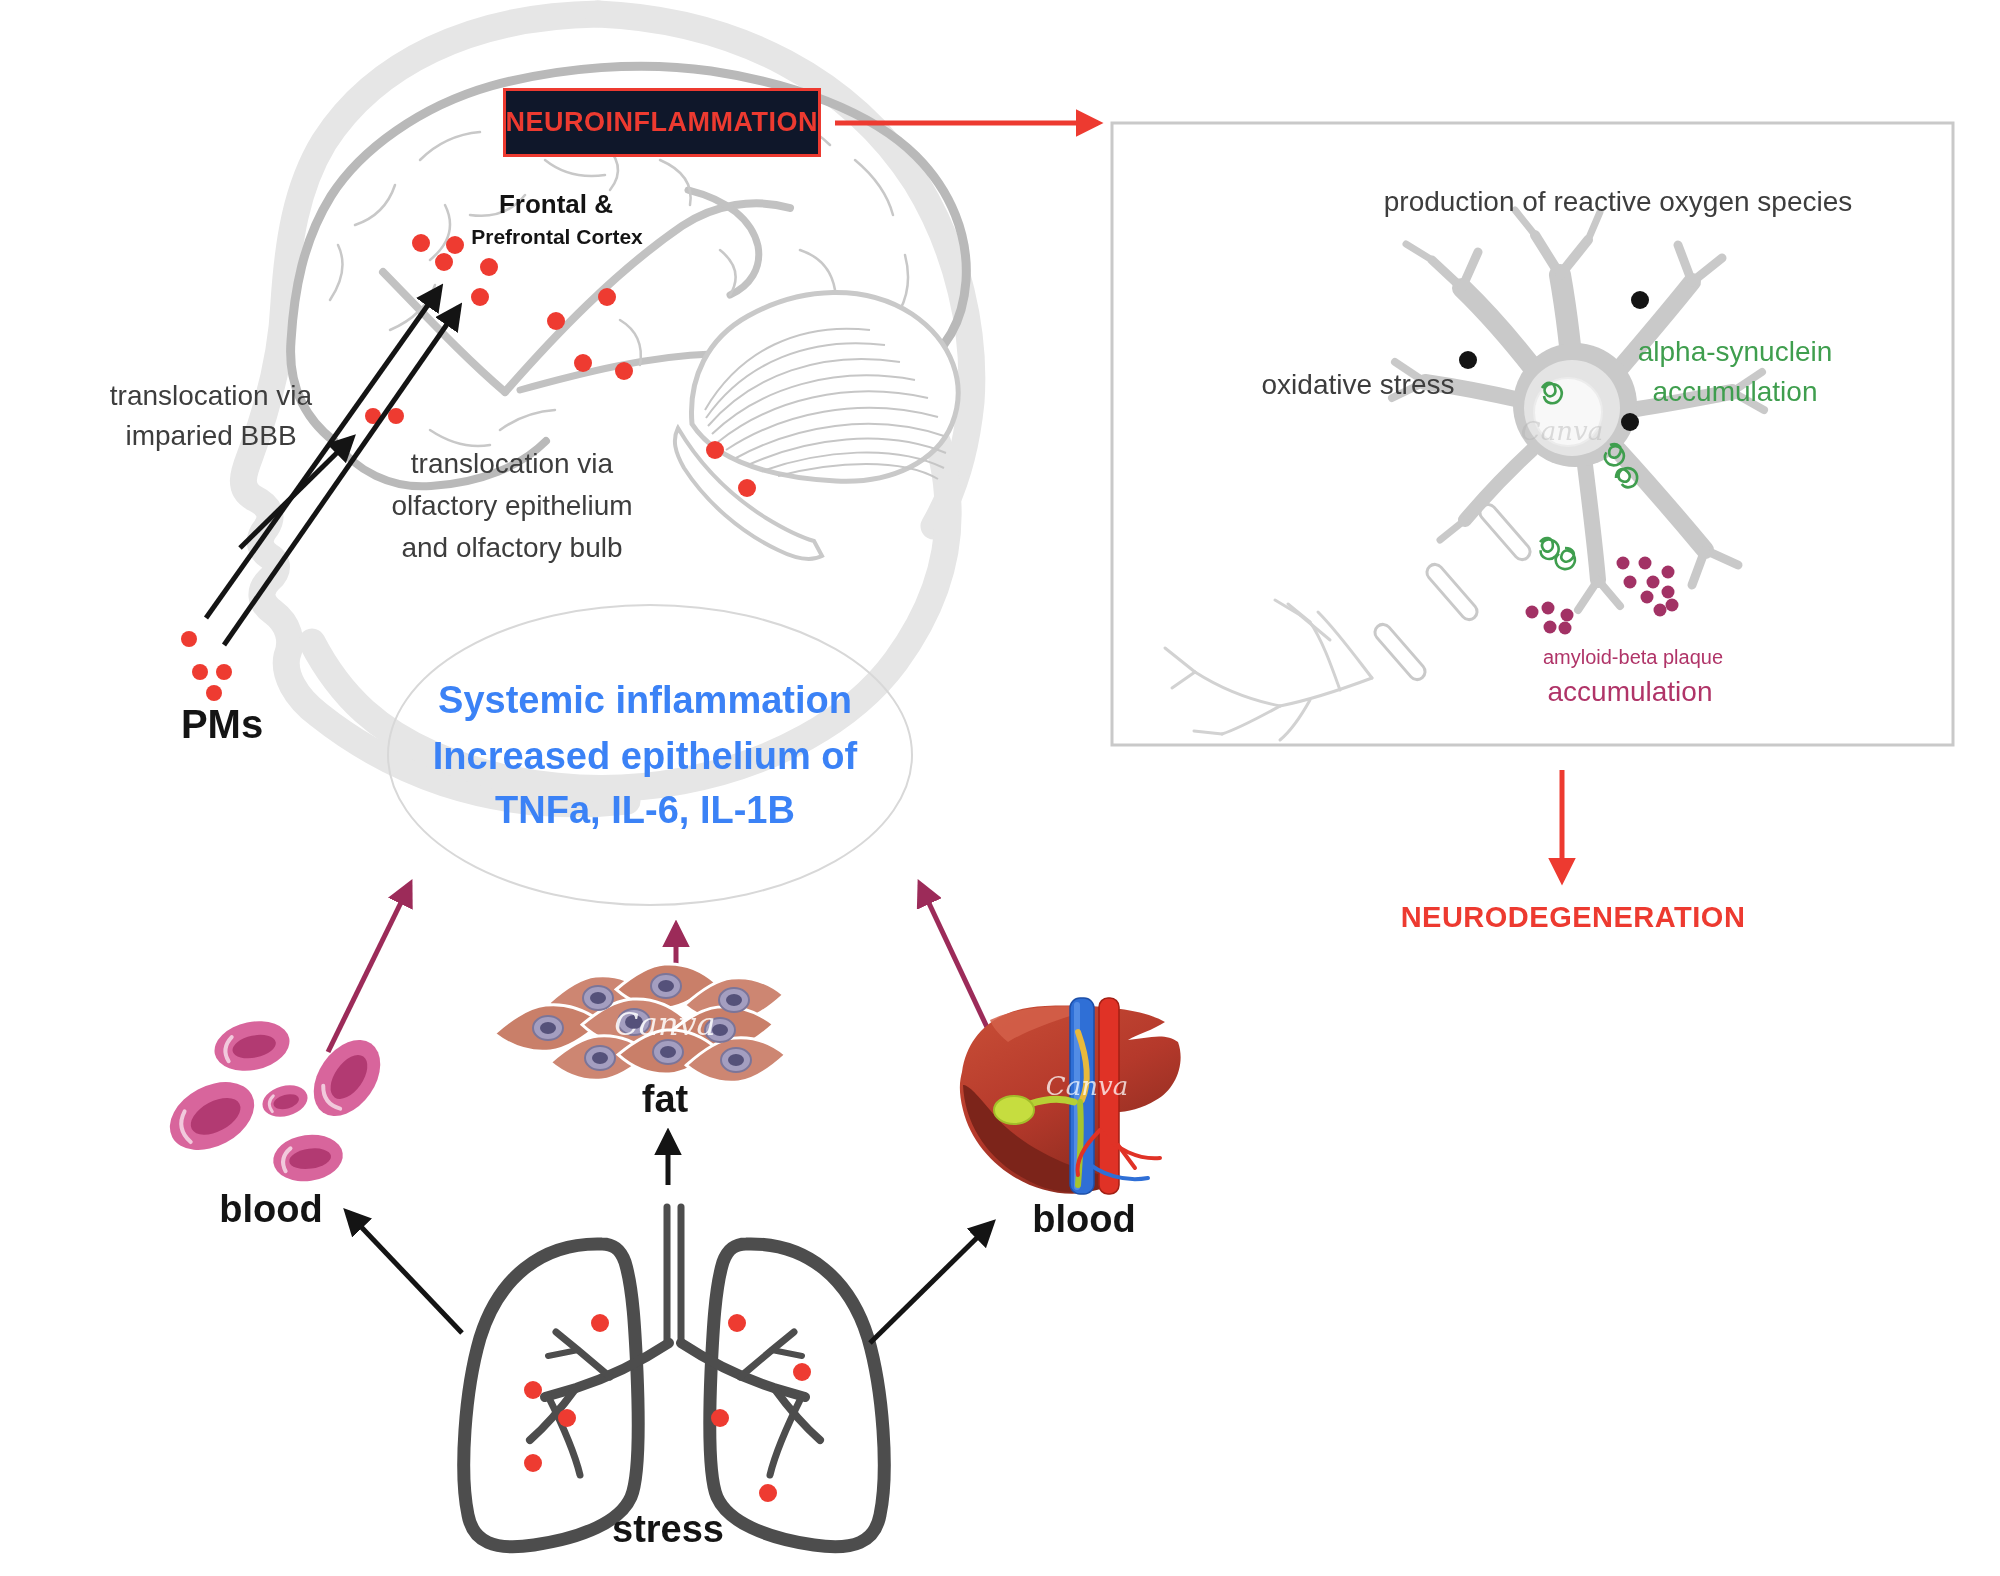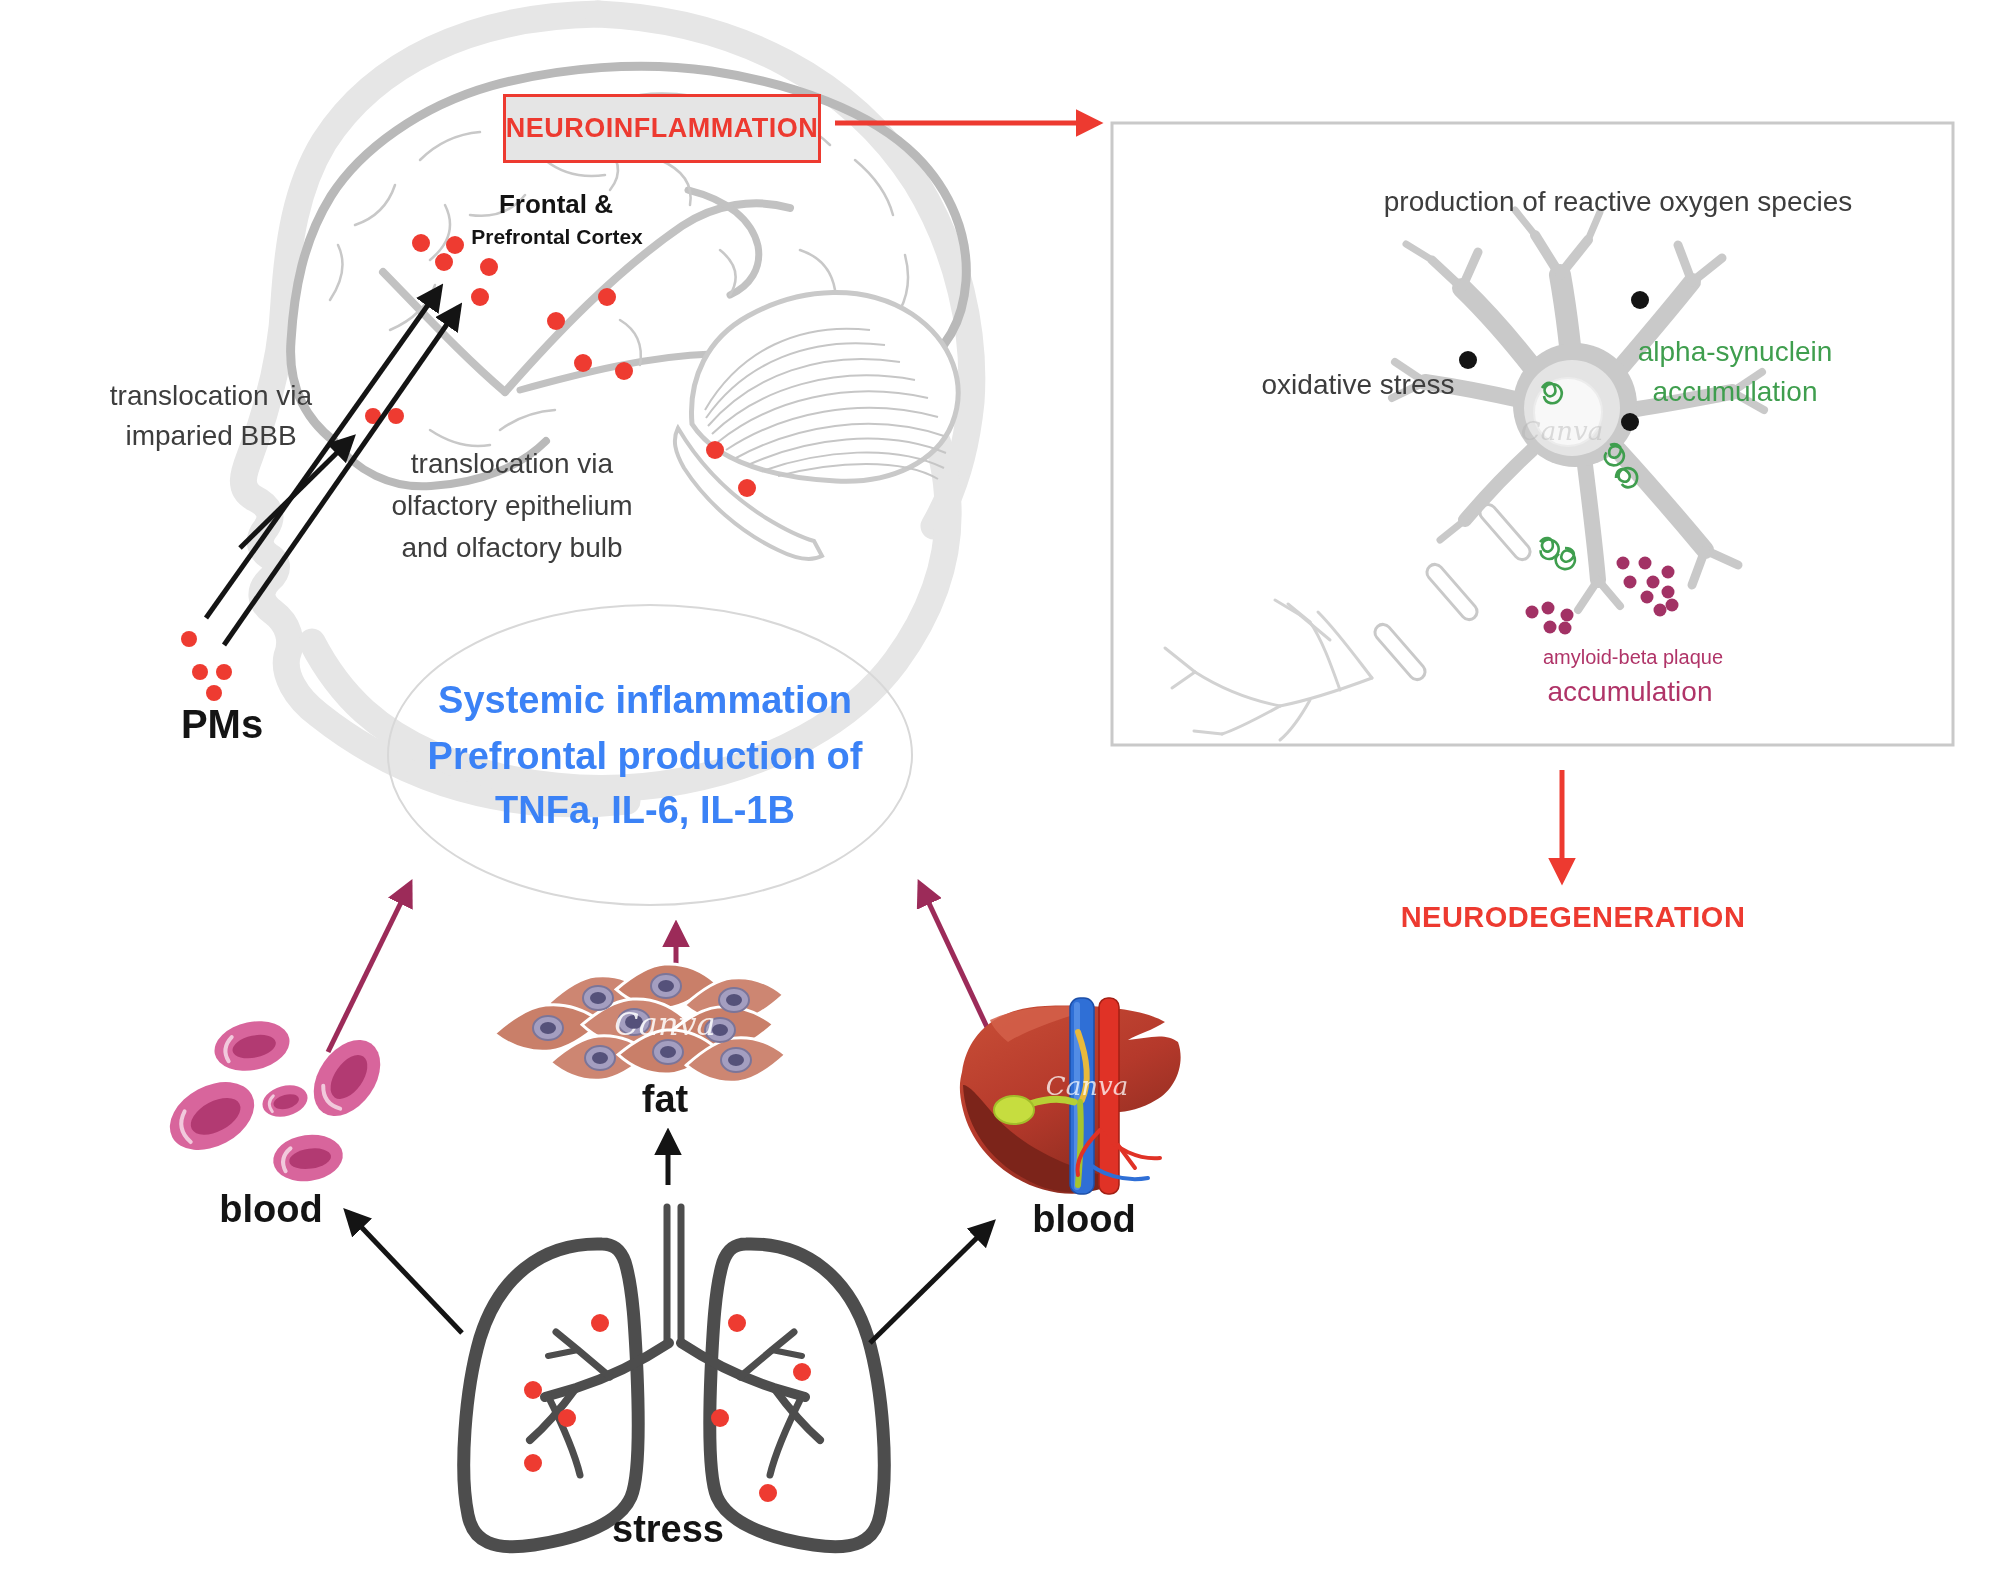--- a/index.html
+++ b/index.html
@@ -8,22 +8,22 @@
   #art{position:absolute;left:0;top:0;}
   .lbl{position:absolute;transform:translate(-50%,-50%);white-space:nowrap;text-align:center;line-height:1.2;}
   .red-bold{color:#ed3a30;font-weight:bold;}
   .dark{color:#3d3d3d;}
   .blk-bold{color:#141414;font-weight:bold;}
   .maroon-bold{color:#3b82f6;font-weight:bold;}
   .green{color:#3f9e4e;}
   .amyloid{color:#b03468;}
   .organ{font-size:38px;font-weight:bold;color:#141414;}
   .wm{font-family:"DejaVu Serif",serif;font-style:italic;}
-  #neuroinflammation-box{position:absolute;left:503px;top:94px;width:312px;height:63px;
-      border:3px solid #ed3a30;background:#e5e5e5;display:flex;align-items:center;justify-content:center;}
+  #neuroinflammation-box{position:absolute;left:503px;top:88px;width:312px;height:63px;
+      border:3px solid #ed3a30;background:#0f172a;display:flex;align-items:center;justify-content:flex-end;}
   #ros-pill{position:absolute;left:1200px;top:165px;width:172px;height:74px;border-radius:38px;
       background:#fcd84b;border:2px solid #f0a8c8;display:flex;align-items:center;justify-content:center;
       font-size:50px;font-weight:600;color:#141414;letter-spacing:1px;}
 </style>
 </head>
 <body>
 
 <div id="canvas">
 
 <svg id="art" width="2000" height="1576" viewBox="0 0 2000 1576">
@@ -407,21 +407,21 @@
 <div class="lbl dark" style="left:211px;top:396px;font-size:28px;">translocation via</div>
 <div class="lbl dark" style="left:211px;top:436px;font-size:28px;">imparied BBB</div>
 
 <div class="lbl dark" style="left:512px;top:464px;font-size:28px;">translocation via</div>
 <div class="lbl dark" style="left:512px;top:506px;font-size:28px;">olfactory epithelium</div>
 <div class="lbl dark" style="left:512px;top:548px;font-size:28px;">and olfactory bulb</div>
 
 <div class="lbl blk-bold" style="left:222px;top:724px;font-size:40px;">PMs</div>
 
 <div class="lbl maroon-bold" style="left:645px;top:701px;font-size:38px;">Systemic inflammation</div>
-<div class="lbl maroon-bold" style="left:645px;top:757px;font-size:38px;">Prefrontal production of</div>
+<div class="lbl maroon-bold" style="left:645px;top:757px;font-size:38px;">Increased epithelium of</div>
 <div class="lbl maroon-bold" style="left:645px;top:811px;font-size:38px;">TNFa, IL-6, IL-1B</div>
 
 <div class="lbl dark" style="left:1618px;top:202px;font-size:28px;">production of reactive oxygen species</div>
 
 <div class="lbl dark" style="left:1358px;top:385px;font-size:28px;">oxidative stress</div>
 
 <div class="lbl green" style="left:1735px;top:352px;font-size:28px;">alpha-synuclein</div>
 <div class="lbl green" style="left:1735px;top:392px;font-size:28px;">accumulation</div>
 
 <div class="lbl amyloid" style="left:1633px;top:657px;font-size:20px;">amyloid-beta plaque</div>

